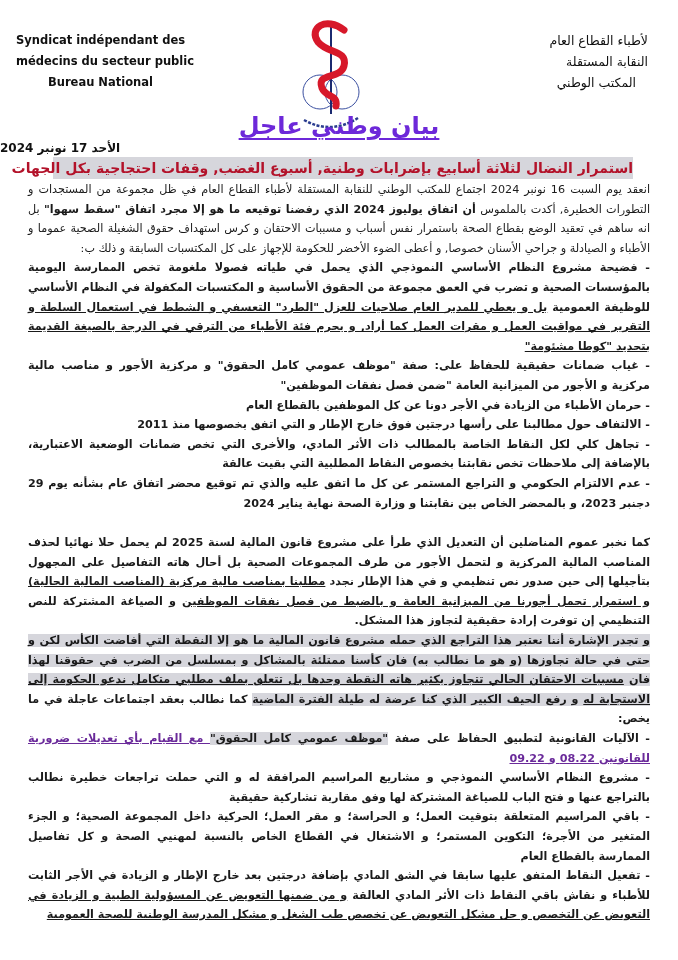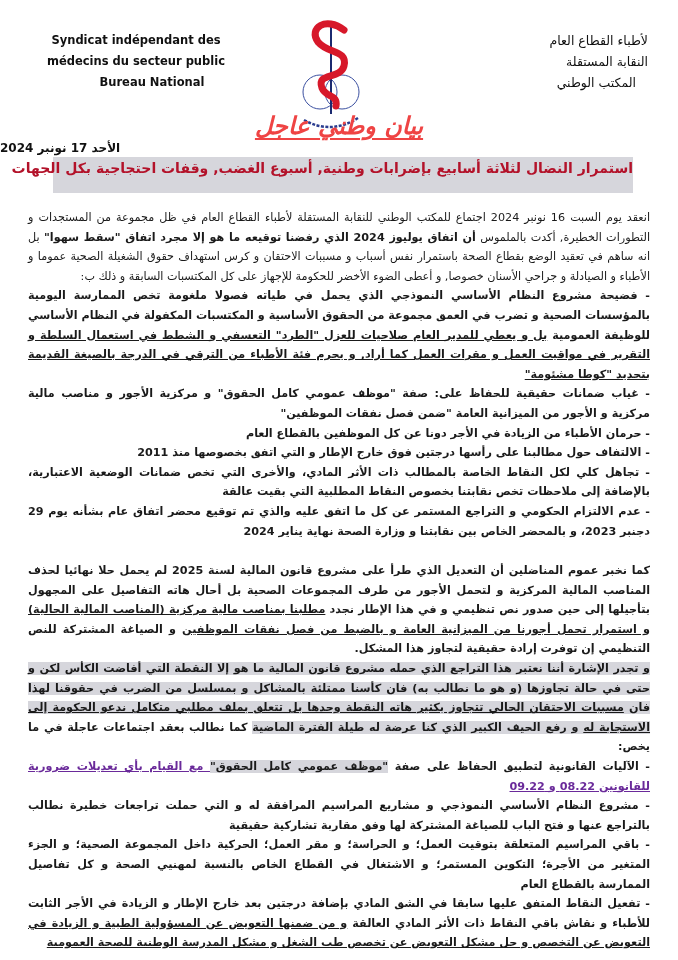--- a/index.html
+++ b/index.html
@@ -3,46 +3,46 @@
 <meta charset="utf-8">
 <style>
   html, body { margin: 0; padding: 0; background: #ffffff; }
   body {
     width: 678px; height: 960px; overflow: hidden; position: relative;
     font-family: "DejaVu Sans", sans-serif; color: #111;
   }
   .fr-header {
     position: absolute; left: 16px; top: 30px; width: 240px;
     font-family: "DejaVu Sans", sans-serif; font-weight: bold; font-size: 11.5px;
-    line-height: 21px; color: #111; direction: ltr; text-align: center;
+    line-height: 21px; color: #111; direction: ltr; text-align: left;
   }
   .fr-header .c { padding-left: 32px; }
   .ar-header {
     position: absolute; right: 30px; top: 30px; width: 190px;
     direction: rtl; text-align: right; font-size: 12.5px; line-height: 21px; color: #111;
   }
   .ar-header .c { padding-right: 12px; }
   .logo { position: absolute; left: 286px; top: 10px; width: 90px; height: 120px; }
   .title {
     position: absolute; left: 0; right: 0; top: 112px; text-align: center; direction: rtl;
-    font-size: 24px; font-weight: bold; color: #ef4444; font-style: italic;
+    font-size: 24px; font-weight: bold; color: #6d28d9;
   }
   .title span { text-decoration: underline; text-decoration-thickness: 2px; text-underline-offset: 4px; }
   .date {
     position: absolute; left: 0; right: 0; top: 141px; text-align: left; direction: rtl;
     font-size: 12px; font-weight: bold;
   }
   .subtitle {
-    position: absolute; left: 53px; width: 580px; top: 157px; height: 36px;
+    position: absolute; left: 53px; width: 580px; top: 157px; height: 22px;
     background: #d6d6dc; direction: rtl; text-align: center;
     color: #b3122a; font-weight: bold; font-size: 14px; line-height: 22px; white-space: nowrap;
   }
   .body {
     position: absolute; left: 28px; right: 28px; top: 180px;
-    direction: rtl; text-align: right; font-size: 11.2px; line-height: 19.6px; color: #1a1a1a; margin-top: 28px;
+    direction: rtl; text-align: right; font-size: 11.2px; line-height: 19.6px; color: #1a1a1a;
   }
   .body p { margin: 0; text-align: justify; text-align-last: right; }
   .body .b { font-weight: bold; }
   .u { text-decoration: underline; }
   .hl { background: #d6d6dc; }
   .purple { color: #6a2a9a; text-decoration: underline; }
   .gap { height: 20px; }
 </style>
 </head>
 <body>

